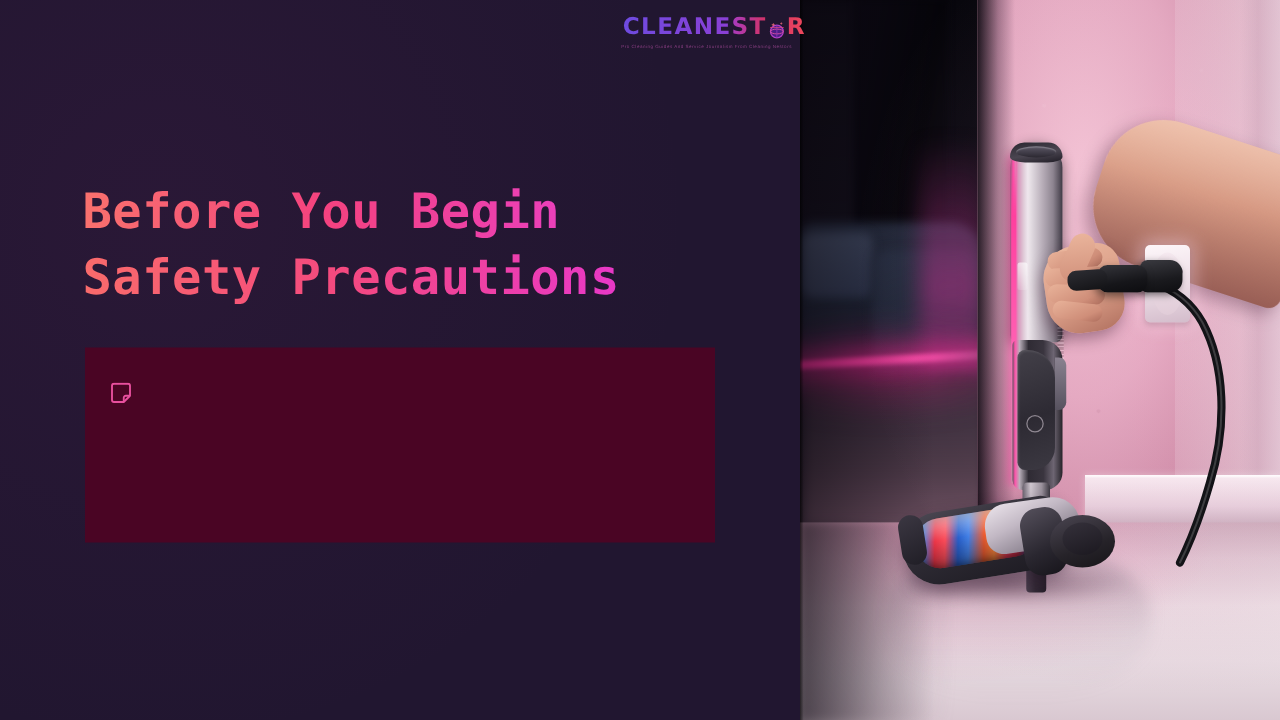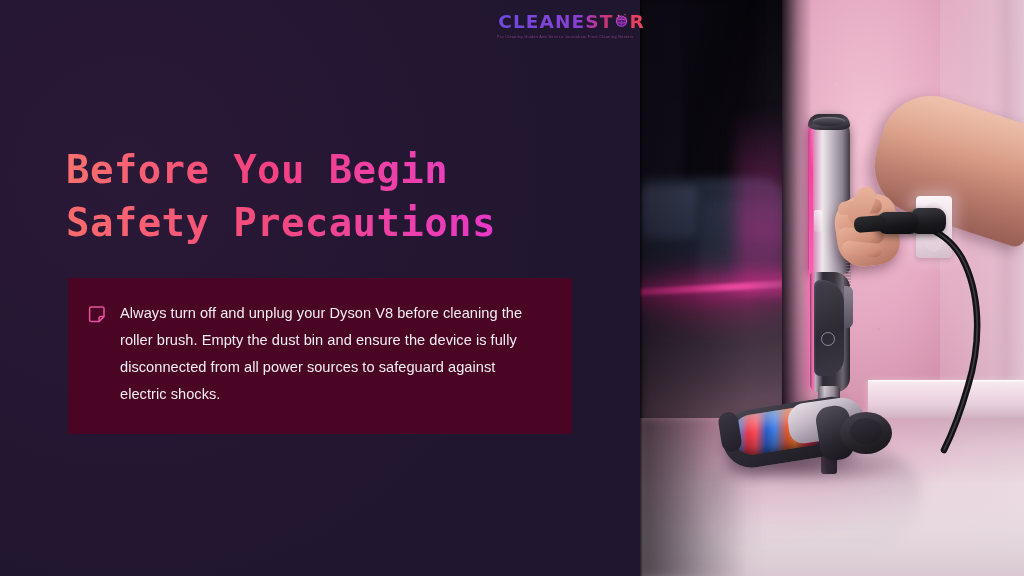--- a/index.html
+++ b/index.html
@@ -41,21 +41,21 @@
   .logo-block {
     position: absolute;
     left: 497px;
     top: 13px;
     width: 134px;
     text-align: center;
     z-index: 40;
   }
   .logo-wordmark {
     display: flex;
-    align-items: flex-start;
+    align-items: flex-end;
     justify-content: center;
     gap: 0px;
     font-family: "DejaVu Sans", sans-serif;
     font-weight: bold;
     font-size: 18.5px;
     letter-spacing: 1.1px;
     line-height: 1;
     white-space: nowrap;
     padding-left: 15px;
   }
@@ -673,21 +673,20 @@
     <span class="hl-line">Safety Precautions</span>
   </div>
 
   <div class="callout">
     <span class="callout-icon">
       <svg width="18" height="18" viewBox="0 0 18 18" fill="none">
         <path d="M1.6 2.6 a1.6 1.6 0 0 1 1.6-1.6 h11.2 a1.6 1.6 0 0 1 1.6 1.6 v8.0 l-5.0 5.0 h-7.8 a1.6 1.6 0 0 1 -1.6-1.6 z" stroke="#E8509E" stroke-width="1.5" fill="none" stroke-linejoin="round"></path>
         <path d="M16.0 10.6 h-3.4 a1.6 1.6 0 0 0 -1.6 1.6 v3.4" stroke="#E8509E" stroke-width="1.5" fill="none" stroke-linejoin="round"></path>
       </svg>
     </span>
-    <div class="callout-text">Always turn off and unplug your Dyson V8 before cleaning the roller brush. Empty the dust bin and ensure the device is fully disconnected from all power sources to safeguard against electric shocks.</div>
   </div>
 
   <div class="photo">
     <div class="photo-inner">
 
       <div class="room-dark"></div>
       <div class="room-window"></div>
       <div class="room-curtain"></div>
       <div class="room-sofa"></div>
       <div class="room-cushion"></div>

